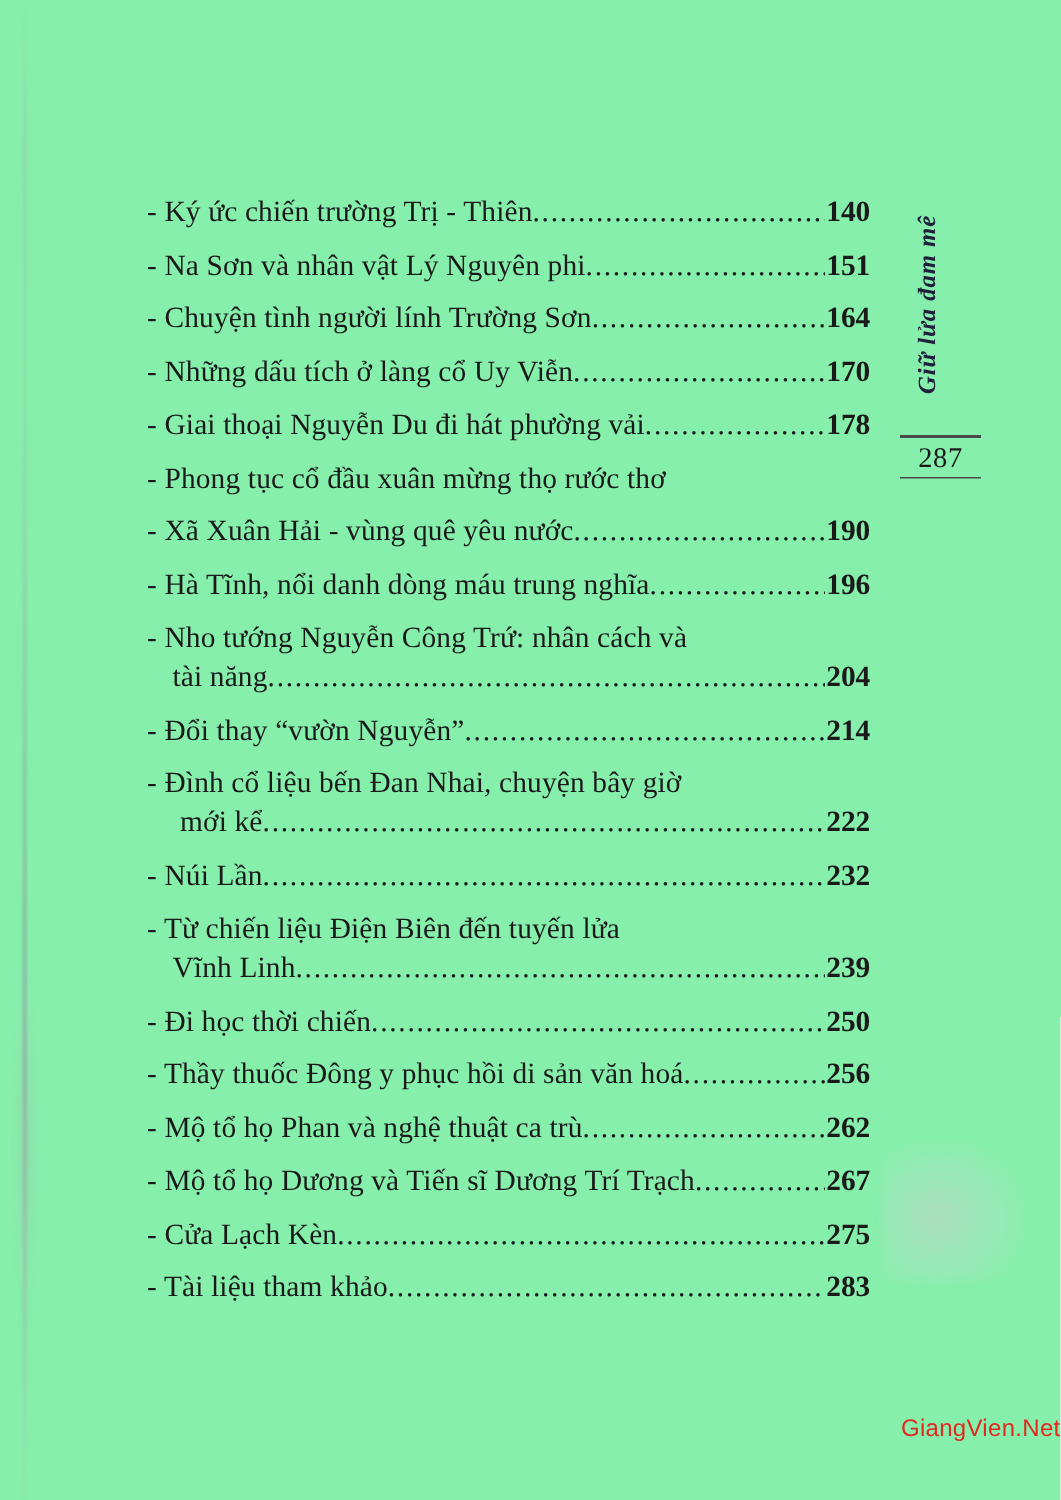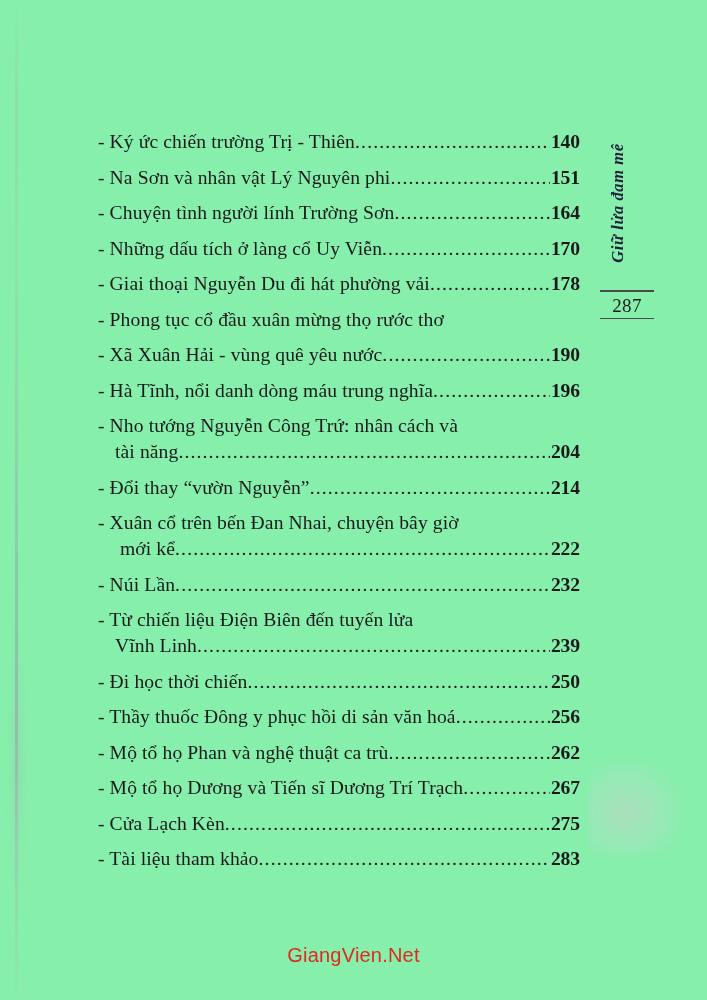--- a/index.html
+++ b/index.html
@@ -157,23 +157,23 @@
     padding: 1px 0 0 0;
     letter-spacing: 0.4px;
   }
 
   
   .watermark {
     position: absolute;
     left: 0;
     top: 944px;
     width: 707px;
-    text-align: center;
+    text-align: right;
     font-family: "Liberation Sans", "DejaVu Sans", sans-serif;
-    font-size: 20px;
+    font-size: 16px;
     color: #e02a20;
     letter-spacing: 0.2px;
   }
 </style>
 </head>
 <body>
 
 <div id="page">
 
   <div class="scan-streak"></div>
@@ -247,21 +247,21 @@
       </div>
       <div class="toc-entry">
         <div class="toc-line">
           <span class="title">- Đổi thay “vườn Nguyễn”</span>
           <span class="leader"></span>
           <span class="pg">214</span>
         </div>
       </div>
       <div class="toc-entry">
         <div class="toc-line open">
-          <span class="title">- Xuân cổ trên bến Đan Nhai, chuyện bây giờ</span>
+          <span class="title">- Đình cổ liệu bến Đan Nhai, chuyện bây giờ</span>
         </div>
         <div class="toc-line cont2">
           <span class="title">mới kể</span>
           <span class="leader"></span>
           <span class="pg">222</span>
         </div>
       </div>
       <div class="toc-entry">
         <div class="toc-line">
           <span class="title">- Núi Lần</span>

